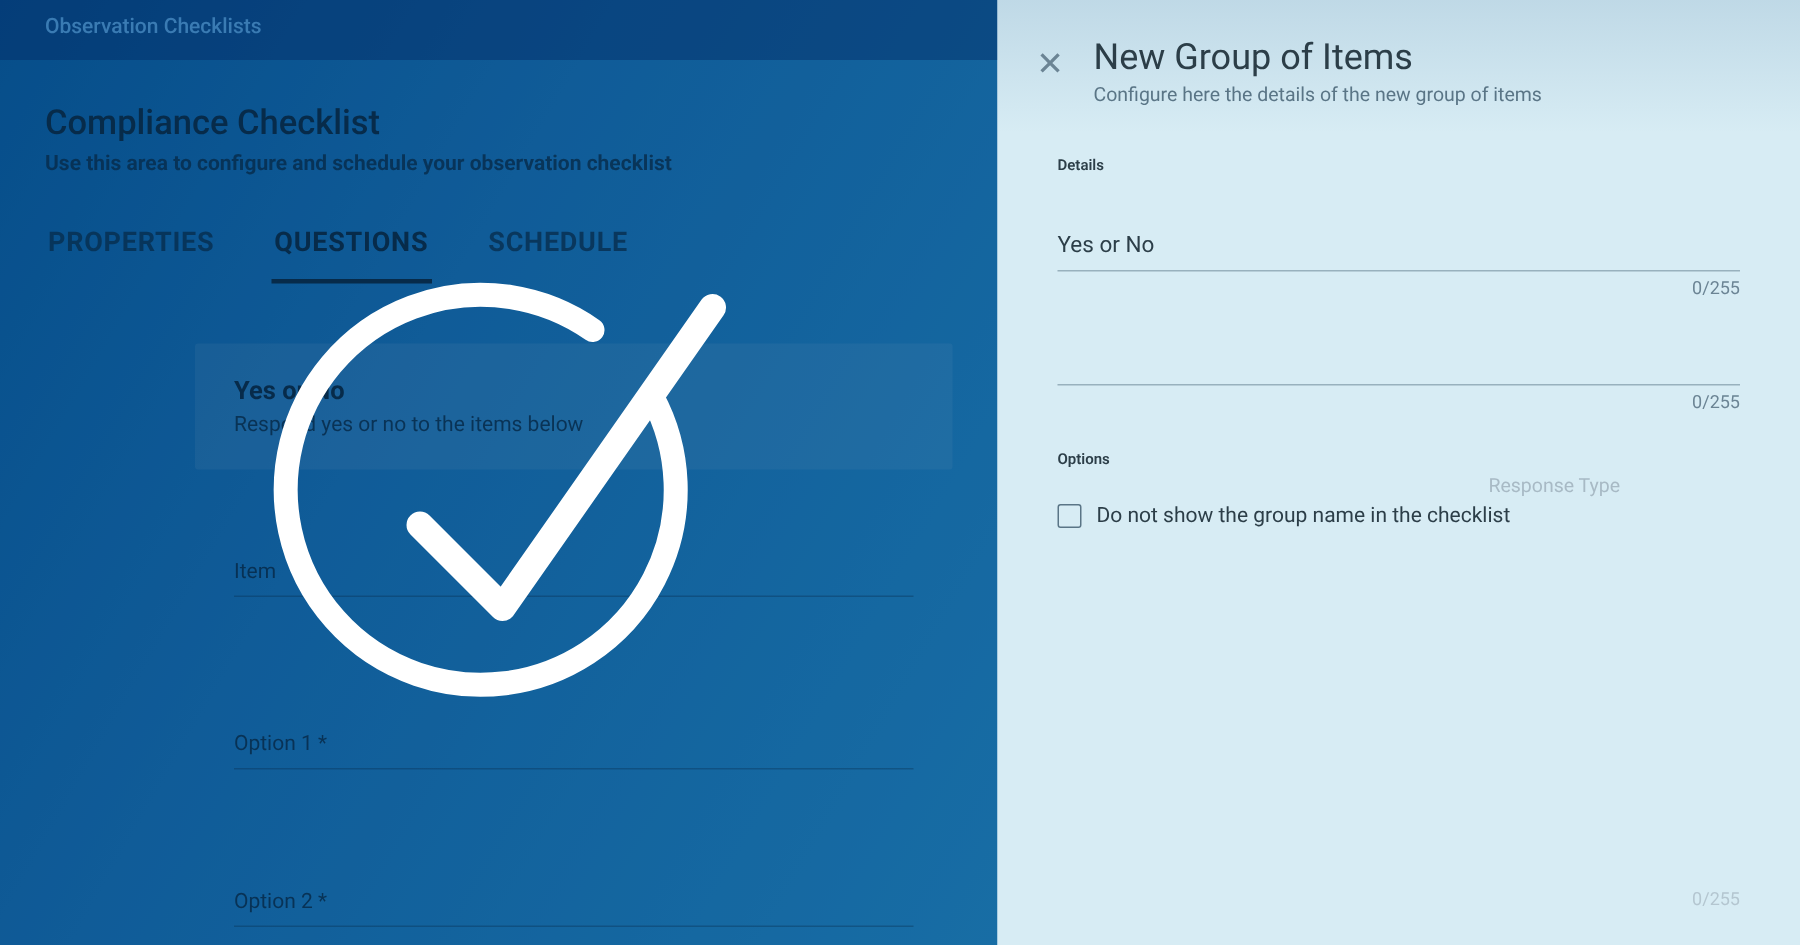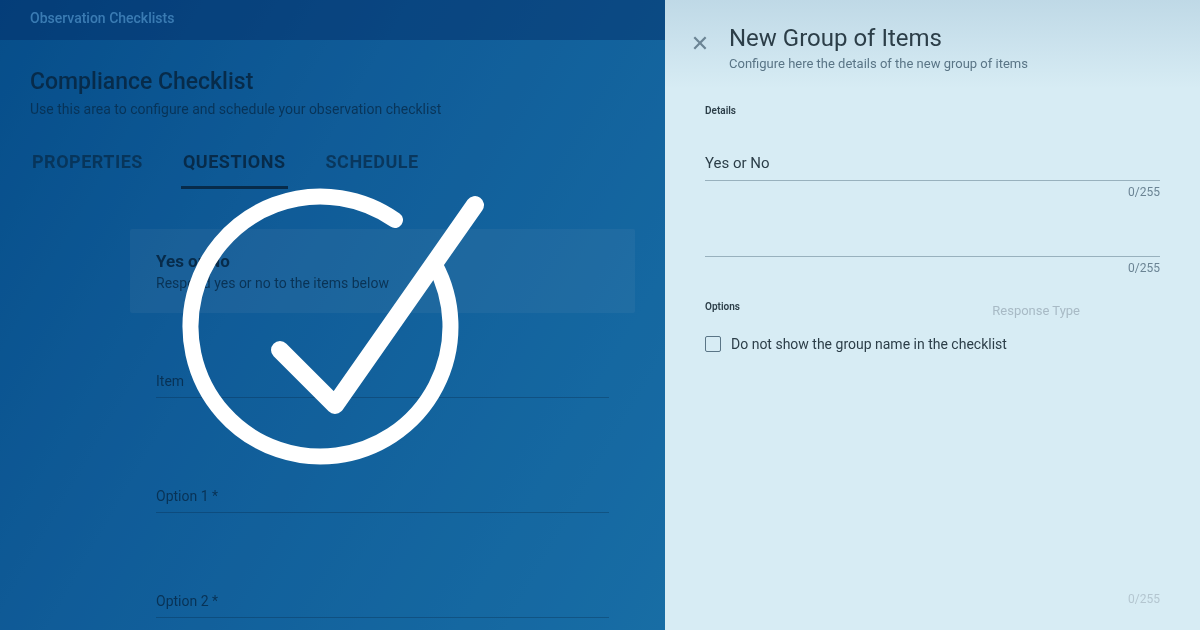--- a/index.html
+++ b/index.html
@@ -12,21 +12,21 @@
   .overlay-dim {
     position: absolute; left: 0; top: 0; width: 665px; height: 630px;
     background: rgba(0, 40, 80, 0.35);
   }
   .top-bar {
     height: 40px; background: rgba(5, 45, 110, 0.45);
     padding: 10px 30px; color: #5aa8e8; font-size: 14px; font-weight: 500;
   }
   .page-header { padding: 28px 14px 18px 30px; }
   .page-title { color: #0b2d47; font-size: 23px; font-weight: 500; margin-bottom: 6px; }
-  .page-subtitle { color: #0b2d47; opacity: 0.8; font-size: 14px; }
+  .page-subtitle { color: #0b2d47; opacity: 0.8; font-size: 14px; font-weight: bold; }
   .tabs { display: flex; gap: 36px; padding: 6px 30px 0 30px; }
   .tab {
     font-size: 18px; font-weight: 700; letter-spacing: 0.5px; color: #0b2d47;
     padding: 10px 2px 14px 2px; opacity: 0.75; cursor: pointer;
   }
   .tab.active { opacity: 1; border-bottom: 3px solid #0b2d47; }
 
   .card {
     margin: 40px 30px 0 130px; background: rgba(255,255,255,0.08);
     border-radius: 2px; padding: 22px 26px;
@@ -62,21 +62,21 @@
   .panel-subtitle { font-size: 13px; color: #5a7586; }
 
   .panel-body { padding: 16px 40px 0 40px; }
   .section-label { font-size: 10px; font-weight: 600; color: #2c3e48; margin-bottom: 24px; }
   .input-row { border-bottom: 1px solid rgba(90,117,134,0.5); padding: 14px 0 8px 0; margin-bottom: 4px; }
   .input-value { font-size: 15px; color: #2c3e48; }
   .counter { text-align: right; font-size: 12px; color: #6b8494; margin-bottom: 26px; }
   .empty-input { height: 32px; }
 
   .options-section { margin-top: 18px; position: relative; }
-  .ghost-label { position: absolute; right: 80px; top: 2px; font-size: 13px; color: #a8bac5; }
+  .ghost-label { position: absolute; right: 80px; top: 16px; font-size: 13px; color: #a8bac5; }
   .checkbox-row { display: flex; align-items: center; gap: 10px; margin-top: 14px; }
   .cb {
     width: 16px; height: 16px; border: 1.5px solid #5a7586; border-radius: 2px;
     cursor: pointer;
   }
   .cb-label { font-size: 14px; color: #2c3e48; }
 
   .ghost-counter {
     position: absolute; right: 40px; bottom: 24px; font-size: 12px; color: #b4c6d0;
   }

